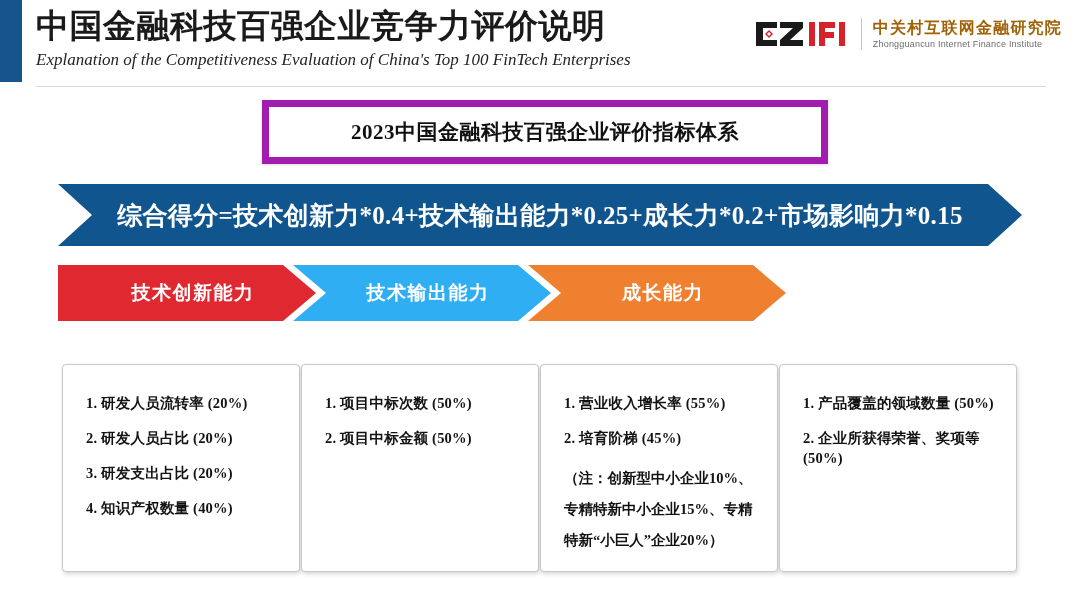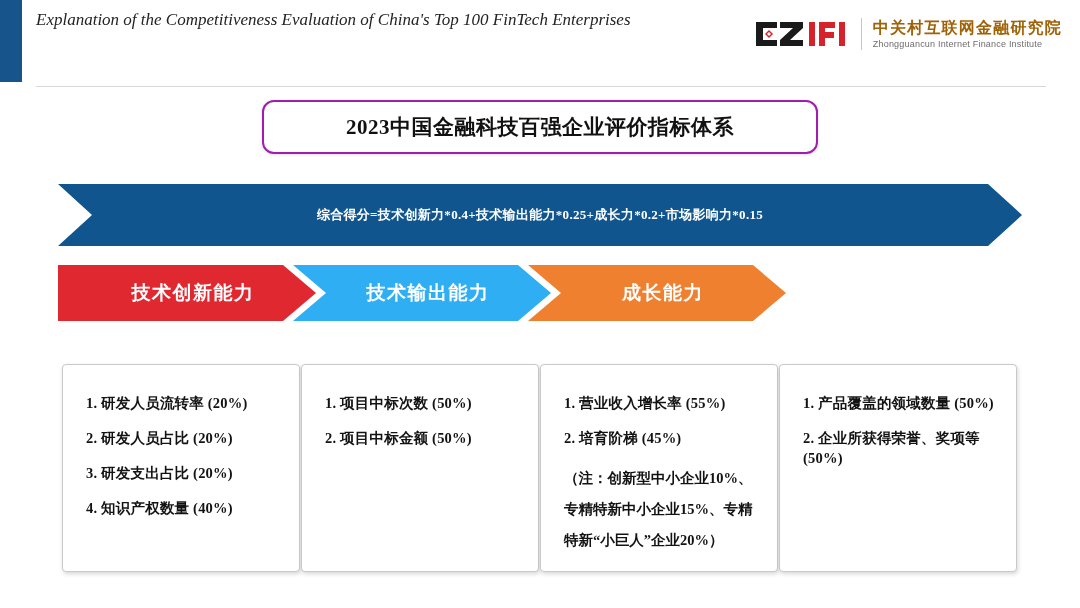--- a/index.html
+++ b/index.html
@@ -100,22 +100,22 @@
     white-space: nowrap;
   }
 
   
   #title-pill {
     position: absolute;
     left: 262px;
     top: 100px;
     width: 552px;
     height: 50px;
-    border: 2px solid #a21caf;
-    border-radius: 12px;
+    border: 7px solid #a21caf;
+    border-radius: 0;
     background: #ffffff;
     box-shadow: 0 1px 3px rgba(0,0,0,0.14);
     display: flex;
     align-items: center;
     justify-content: center;
   }
   #title-pill-text {
     font-family: "Liberation Serif", serif;
     font-weight: bold;
     font-size: 21px;
@@ -134,21 +134,21 @@
     background: #10558E;
     -webkit-clip-path: polygon(0 0, 930px 0, 964px 50%, 930px 100%, 0 100%, 34px 50%);
     clip-path: polygon(0 0, 930px 0, 964px 50%, 930px 100%, 0 100%, 34px 50%);
     display: flex;
     align-items: center;
     justify-content: center;
   }
   #formula-text {
     font-family: "Liberation Serif", serif;
     font-weight: bold;
-    font-size: 13px;
+    font-size: 25px;
     color: #ffffff;
     letter-spacing: 0.3px;
     white-space: nowrap;
   }
 
   
   #chevron-row {
     position: absolute;
     left: 58px;
     top: 265px;
@@ -216,20 +216,21 @@
   }
 </style>
 </head>
 <body>
 
 <div id="header">
 
   <div id="header-accent-bar"></div>
 
   <div id="header-text-block">
+    <div id="main-title">中国金融科技百强企业竞争力评价说明</div>
     <div id="sub-title">Explanation of the Competitiveness Evaluation of China's Top 100 FinTech Enterprises</div>
   </div>
 
   <div id="logo">
     <div id="logo-mark">
       <svg width="96" height="28" viewBox="0 0 96 28" aria-hidden="true">
 
         <path d="M1 2 H22 V8 H8 V20 H22 V26 H1 Z" fill="#1a1a1a"></path>
 
         <path d="M25 2 H48 V8 L35 20 H48 V26 H25 V20 L38 8 H25 Z" fill="#1a1a1a"></path>

